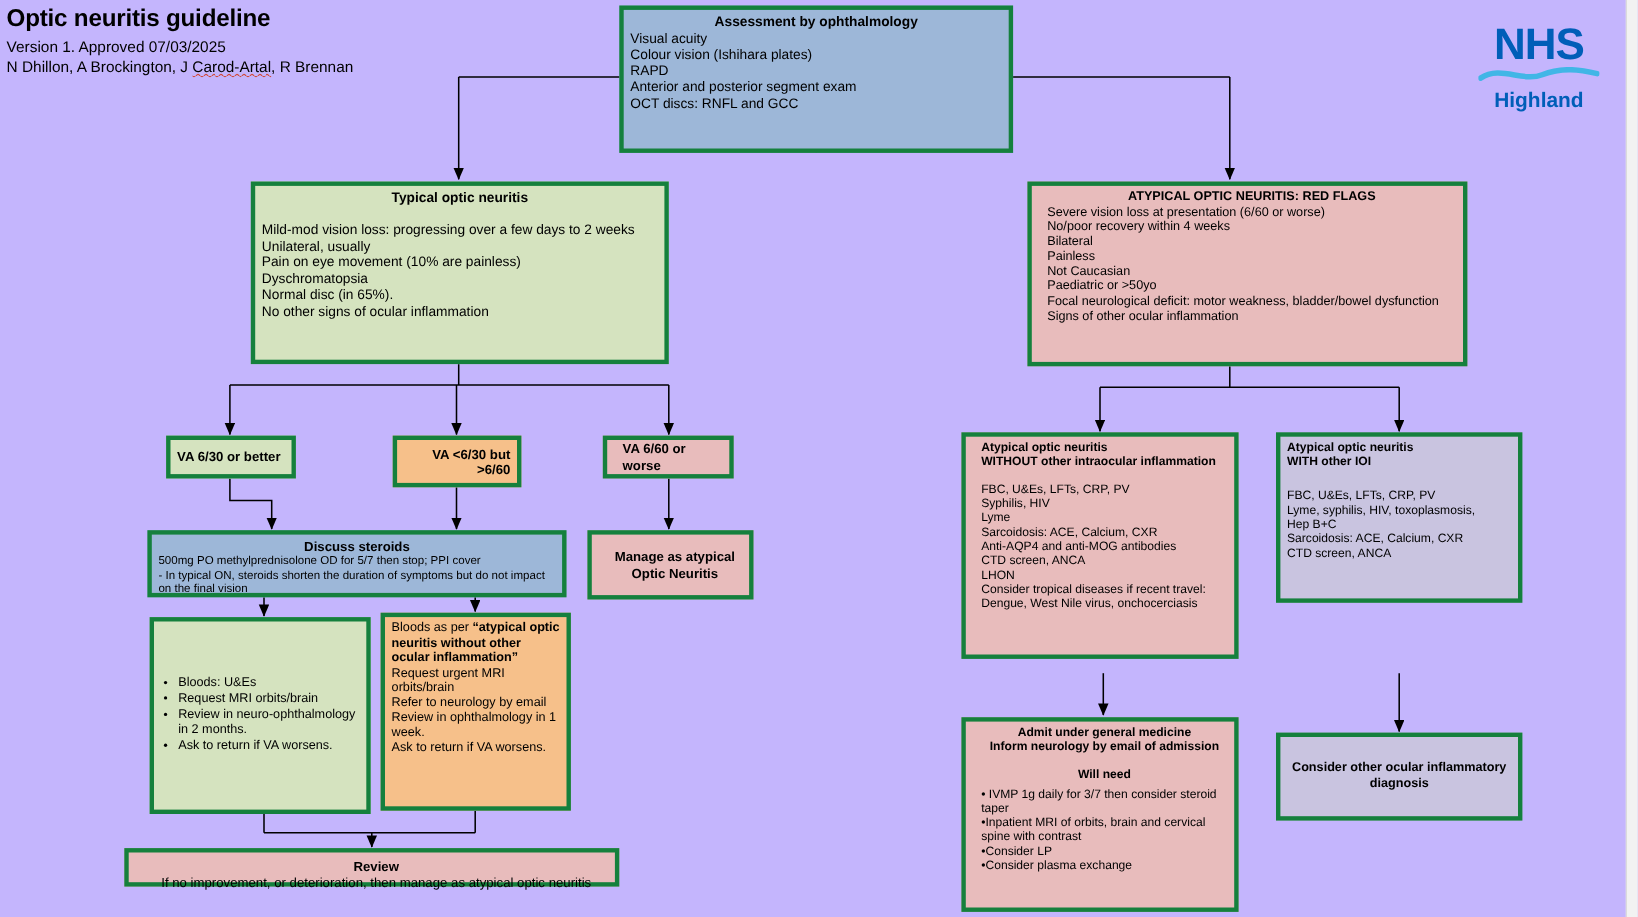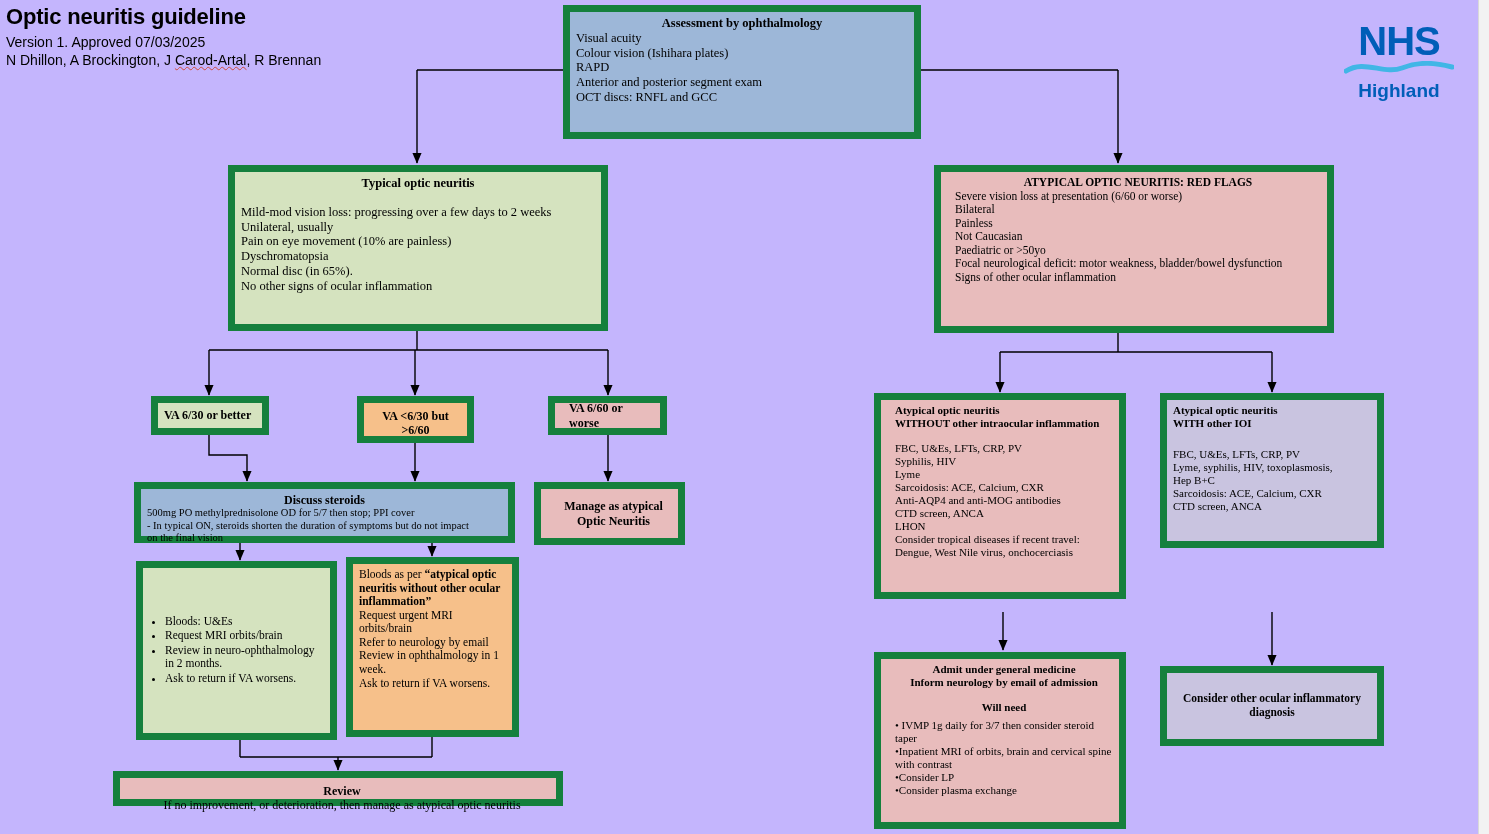--- a/index.html
+++ b/index.html
@@ -23,24 +23,23 @@
     top: 0;
     right: 0;
     width: 10px;
     height: 834px;
     background: #f2f2f2;
     border-left: 1px solid #d9d9d9;
   }
   .box {
     position: absolute;
     box-sizing: border-box;
-    border: 7px solid #15803d;
+    border: 4px solid #15803d;
     padding: 4px 6px;
     line-height: 1.18;
-    font-family: Liberation Serif, serif;
   }
   .blue   { background: #9db7d8; }
   .green  { background: #d5e3bf; }
   .pink   { background: #e8bcbc; padding-left: 14px; }
   .orange { background: #f6c08a; }
   .purple { background: #c9c4e0; }
   .title-blk {
     position: absolute;
     left: 6px;
     top: 4px;
@@ -188,33 +187,34 @@
     <span class="line">Unilateral, usually</span>
     <span class="line">Pain on eye movement (10% are painless)</span>
     <span class="line">Dyschromatopsia</span>
     <span class="line">Normal disc (in 65%).</span>
     <span class="line">No other signs of ocular inflammation</span>
   </div>
 
   <div class="box pink" style="left:934px; top:165px; width:400px; height:168px; font-size:11.5px;">
     <span class="hdr">ATYPICAL OPTIC NEURITIS: RED FLAGS</span>
     <span class="line">Severe vision loss at presentation (6/60 or worse)</span>
+    <span class="line">No/poor recovery within 4 weeks</span>
     <span class="line">Bilateral</span>
     <span class="line">Painless</span>
     <span class="line">Not Caucasian</span>
     <span class="line">Paediatric or &gt;50yo</span>
     <span class="line">Focal neurological deficit: motor weakness, bladder/bowel dysfunction</span>
     <span class="line">Signs of other ocular inflammation</span>
   </div>
 
   <div class="box green" style="left:151px; top:396px; width:118px; height:39px; font-size:12px; display:flex; align-items:center;">
     <span class="b">VA 6/30 or better</span>
   </div>
 
-  <div class="box orange" style="left:357px; top:396px; width:117px; height:47px; font-size:12px; text-align:center; padding-top:6px;">
+  <div class="box orange" style="left:357px; top:396px; width:117px; height:47px; font-size:12px; text-align:right; padding-top:6px;">
     <span class="b line">VA &lt;6/30 but</span>
     <span class="b line">&gt;6/60</span>
   </div>
 
   <div class="box pink" style="left:548px; top:396px; width:119px; height:39px; font-size:12px; display:flex; align-items:center;">
     <span class="b">VA 6/60 or worse</span>
   </div>
 
   <div class="box blue" style="left:134px; top:482px; width:381px; height:61px; font-size:10.5px;">
     <span class="hdr" style="font-size:12px;">Discuss steroids</span>

